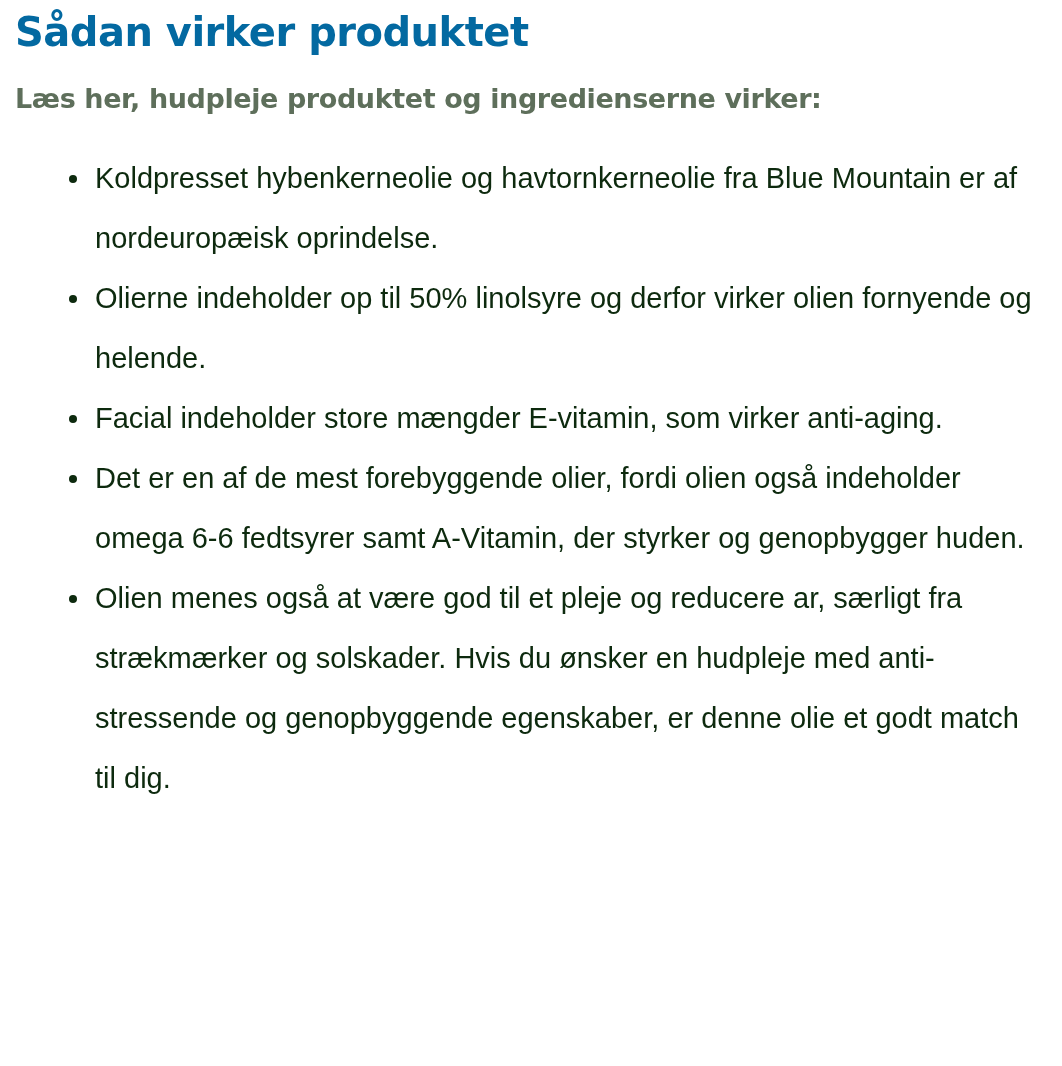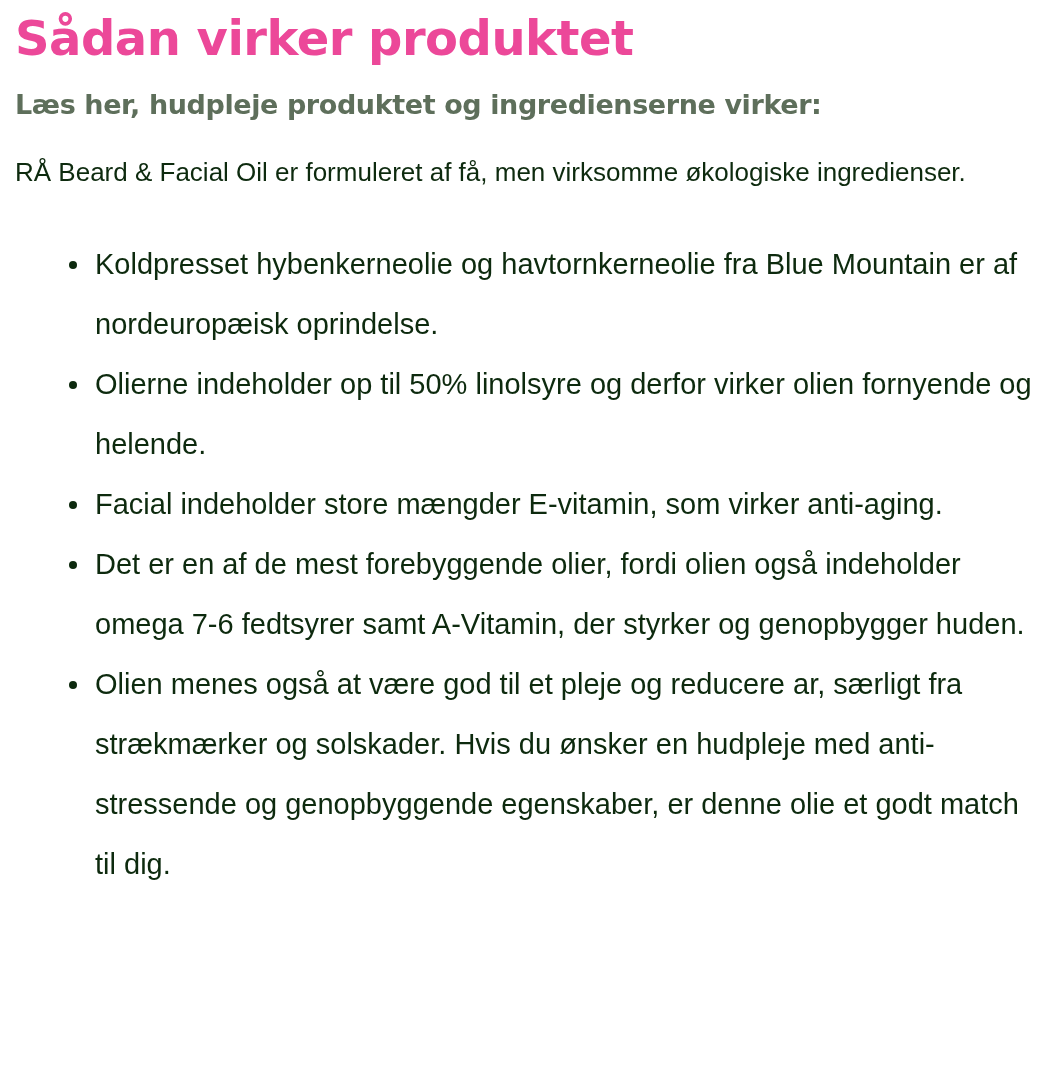--- a/index.html
+++ b/index.html
@@ -9,23 +9,23 @@
       width: 1062px;
       height: 1066px;
       overflow: hidden;
     }
     .wrap {
       padding: 0 15px;
     }
     h1.title {
       font-family: "DejaVu Sans", sans-serif;
       font-weight: bold;
-      font-size: 48px;
-      color: #ec4899;
-      margin: 14px 0 0 0;
+      font-size: 40px;
+      color: #0369a1;
+      margin: 8px 0 0 0;
       line-height: 48px;
       letter-spacing: -0.5px;
     }
     h2.subtitle {
       font-family: "DejaVu Sans", sans-serif;
       font-weight: bold;
       font-size: 27px;
       color: #5e6f5b;
       margin: 26px 0 0 0;
       line-height: 34px;
@@ -59,36 +59,35 @@
       border-radius: 50%;
       background: #0d2a0e;
     }
   </style>
 </head>
 <body>
 
 <div class="wrap">
   <h1 class="title">Sådan virker produktet</h1>
   <h2 class="subtitle">Læs her, hudpleje produktet og ingredienserne virker:</h2>
-  <p class="intro">RÅ Beard &amp; Facial Oil  er formuleret af få, men virksomme økologiske ingredienser.</p>
   <ul class="benefits">
     <li>
       <span class="bullet"></span>
       <span>Koldpresset hybenkerneolie og havtornkerneolie fra Blue Mountain er af nordeuropæisk oprindelse.</span>
     </li>
     <li>
       <span class="bullet"></span>
       <span>Olierne indeholder op til 50% linolsyre og derfor virker olien fornyende og helende.</span>
     </li>
     <li>
       <span class="bullet"></span>
       <span>Facial indeholder store mængder E-vitamin, som virker anti-aging.</span>
     </li>
     <li>
       <span class="bullet"></span>
-      <span>Det er en af de mest forebyggende olier, fordi olien også indeholder omega 7-6 fedtsyrer samt A-Vitamin, der styrker og genopbygger huden.</span>
+      <span>Det er en af de mest forebyggende olier, fordi olien også indeholder omega 6-6 fedtsyrer samt A-Vitamin, der styrker og genopbygger huden.</span>
     </li>
     <li>
       <span class="bullet"></span>
       <span>Olien menes også at være god til et pleje og reducere ar, særligt fra strækmærker og solskader. Hvis du ønsker en hudpleje med anti-stressende og genopbyggende egenskaber, er denne olie et godt match til dig.</span>
     </li>
   </ul>
 </div>
 
 </body></html>

